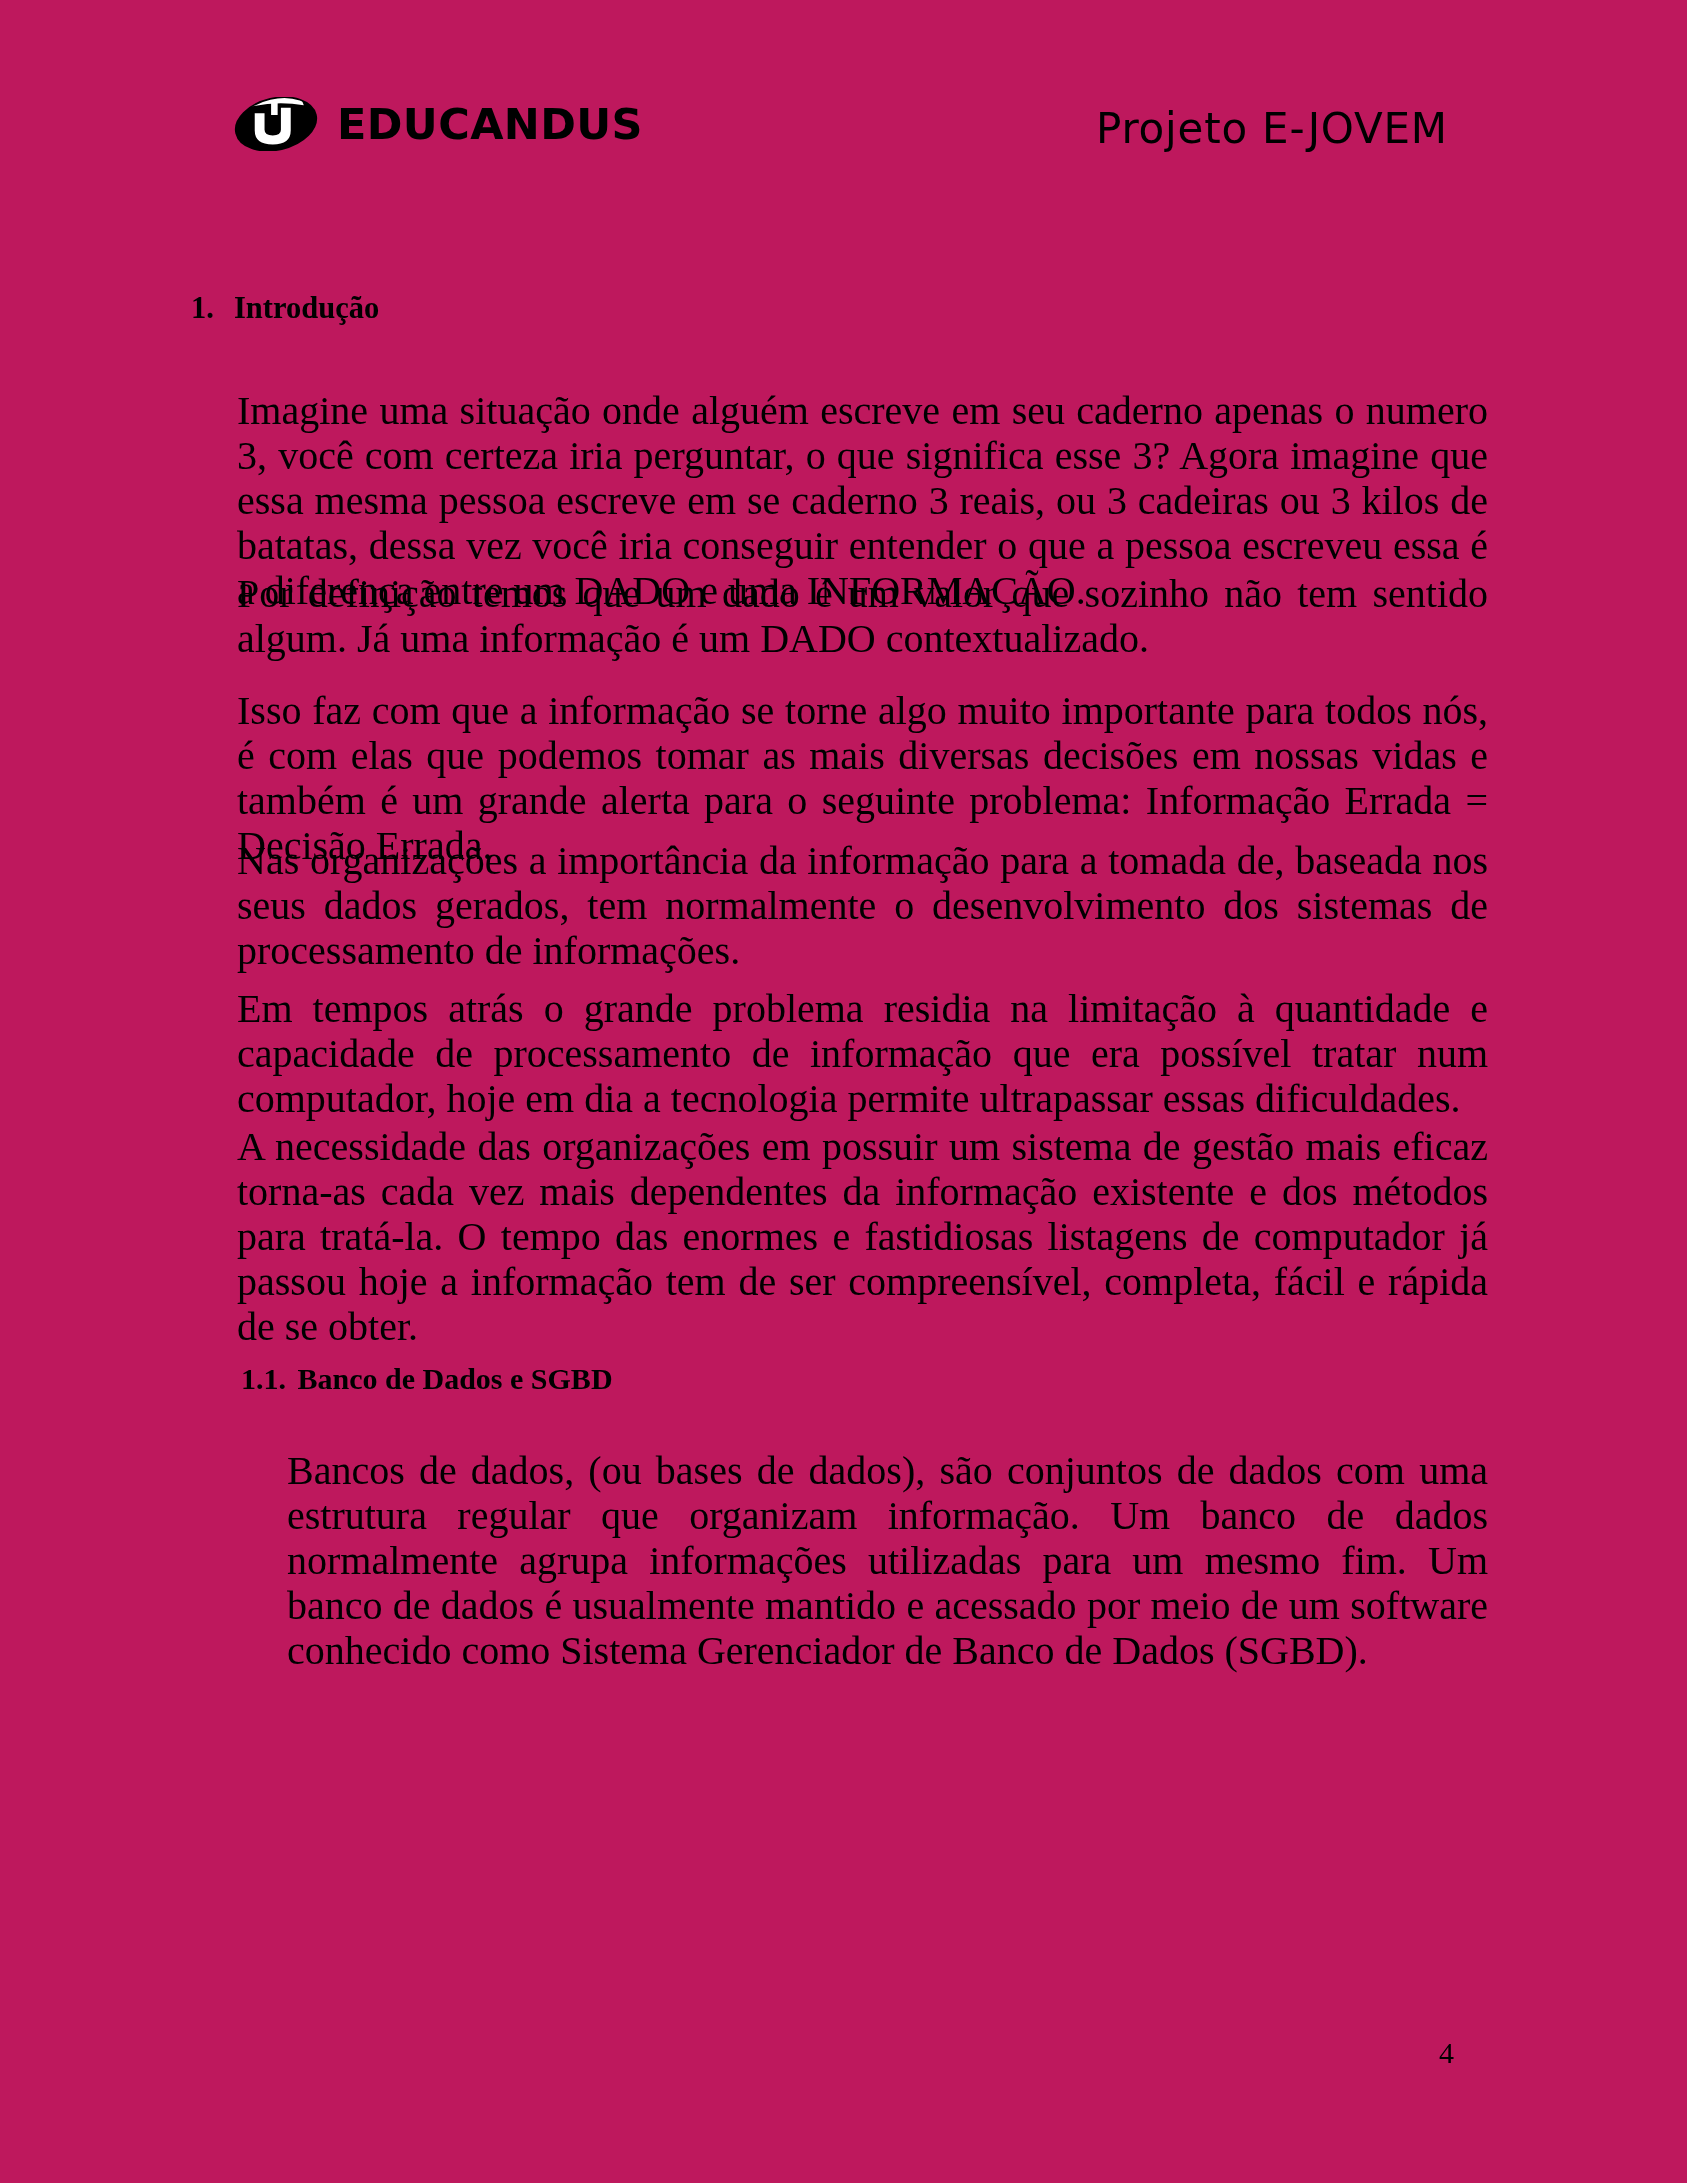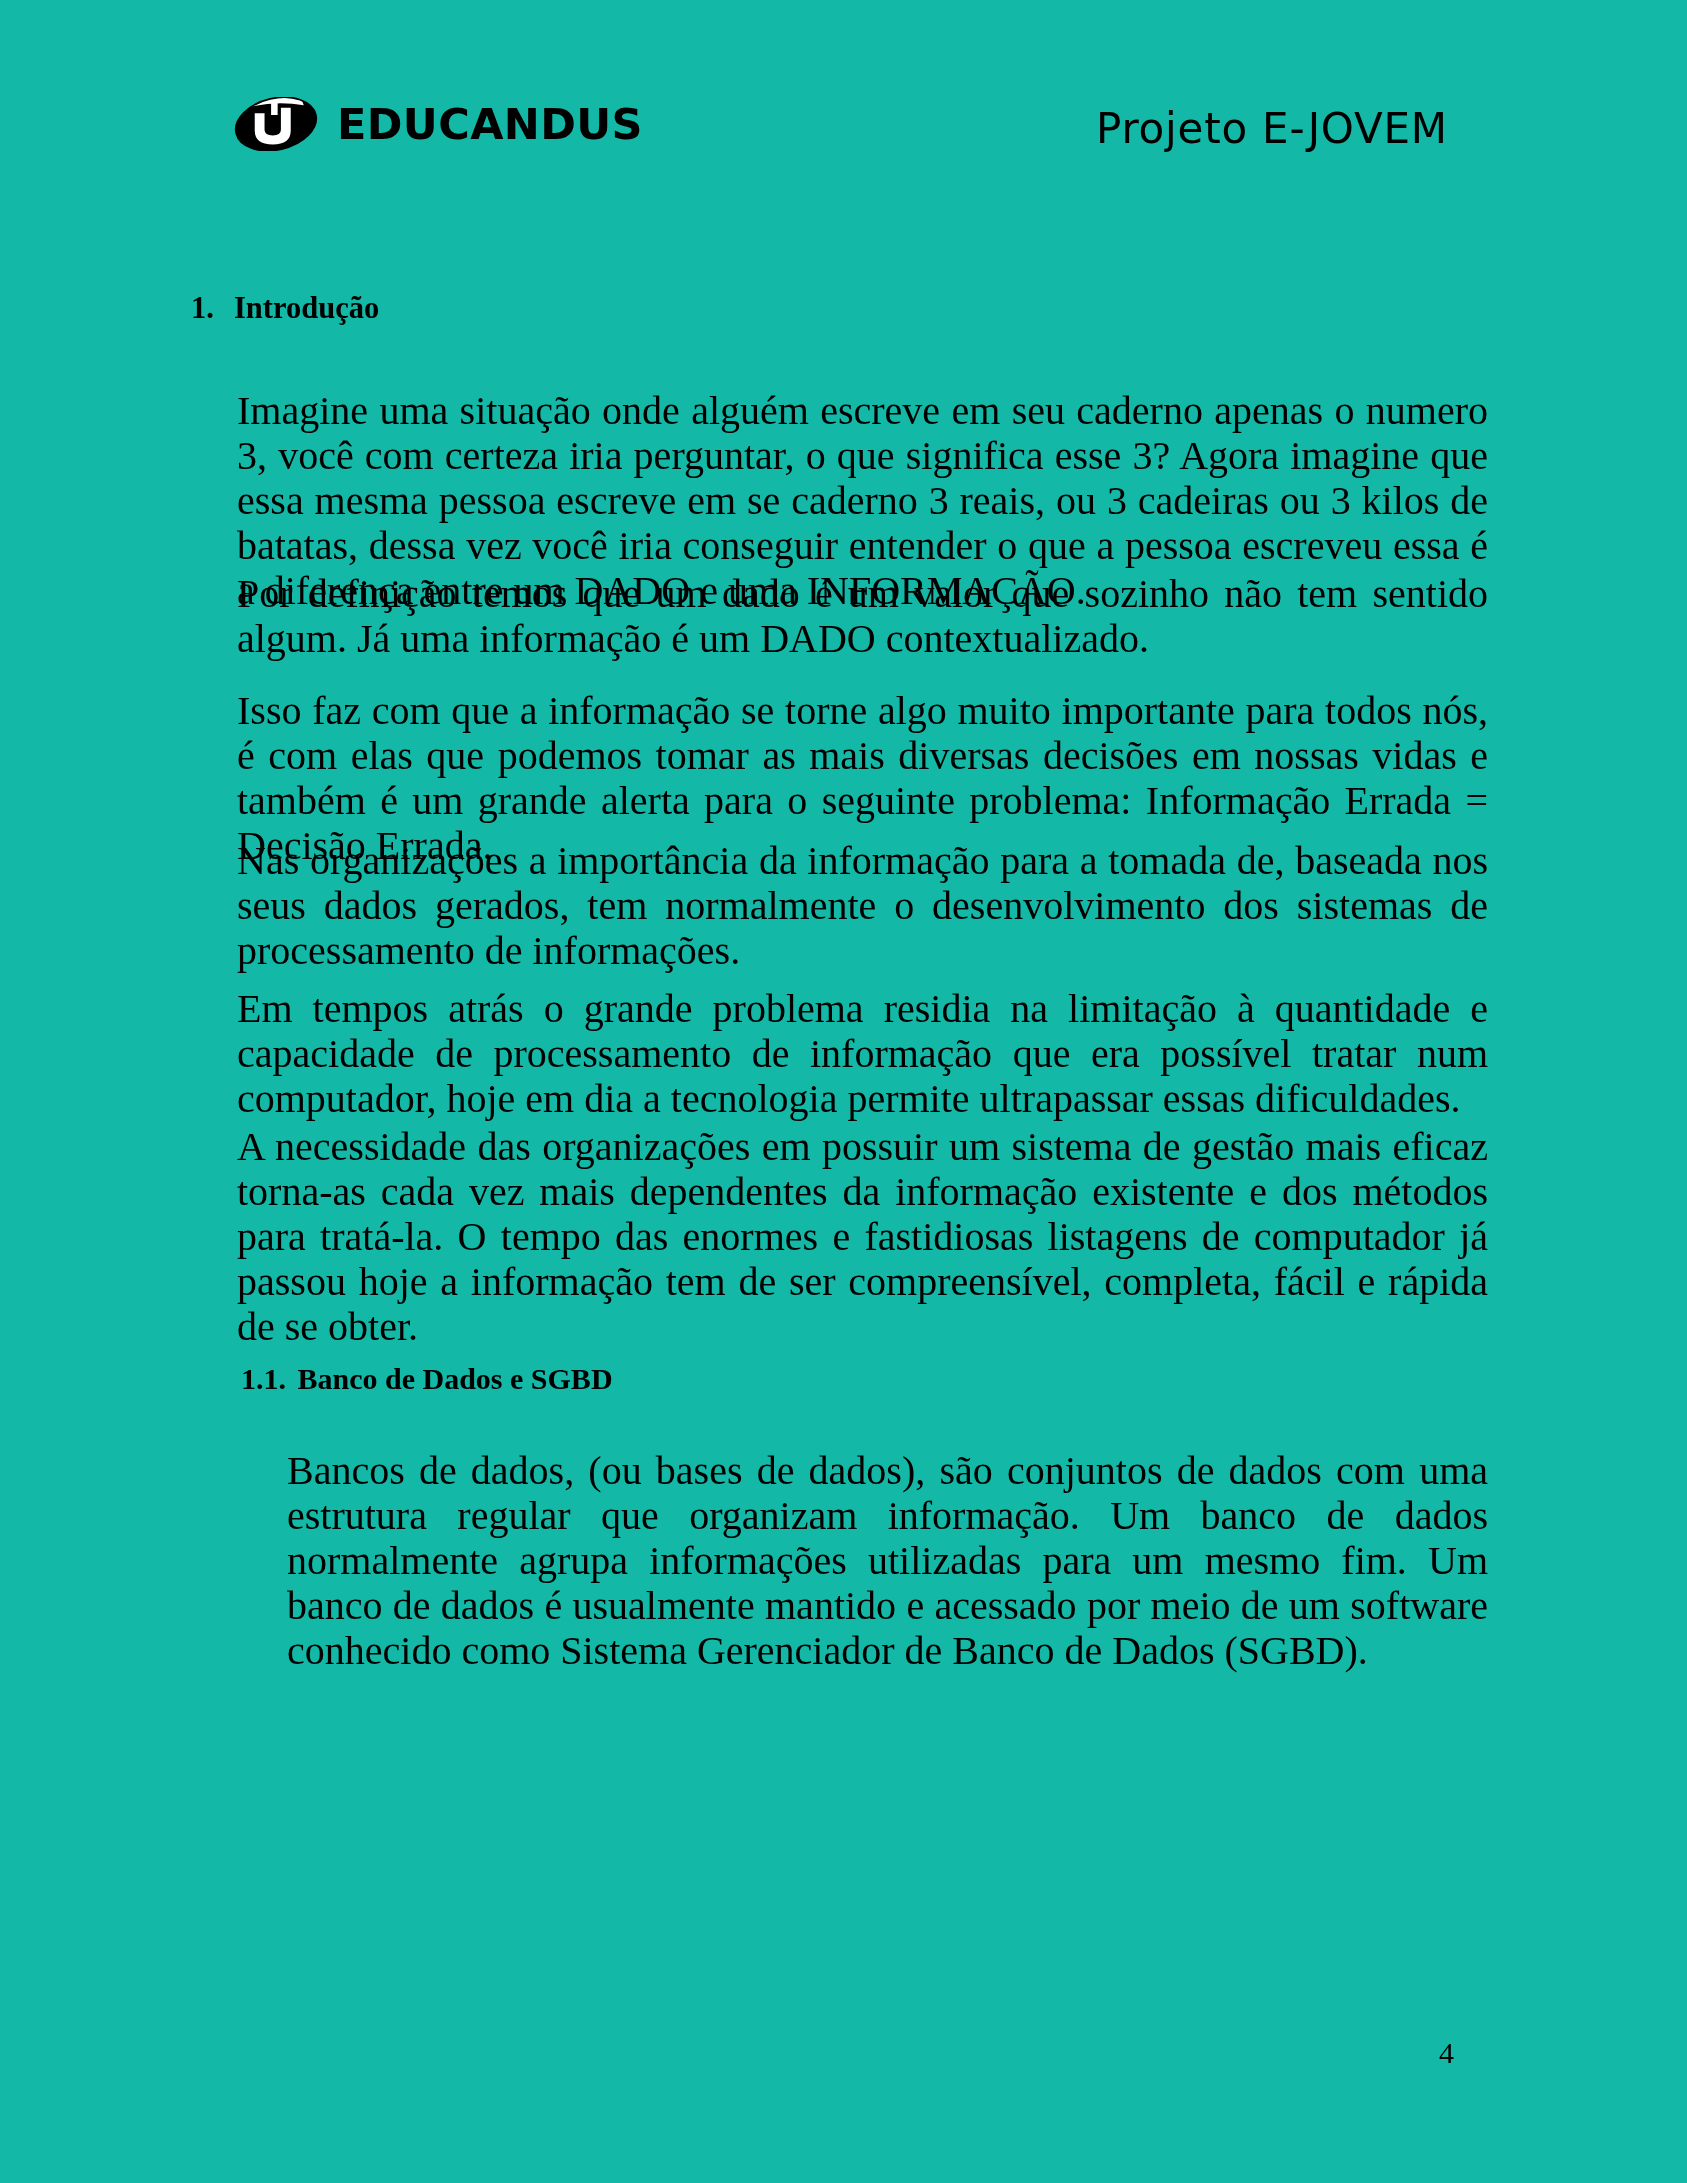--- a/index.html
+++ b/index.html
@@ -9,21 +9,21 @@
     background: #ffffff;
   }
   body {
     font-family: "Liberation Serif", "DejaVu Serif", serif;
     color: #000000;
   }
   .page {
     position: relative;
     width: 1687px;
     height: 2183px;
-    background: #14b8a6;
+    background: #be185d;
     overflow: hidden;
     box-sizing: border-box;
   }
 
   
   .page-header {
     position: absolute;
     top: 97px;
     left: 0;
     width: 100%;

